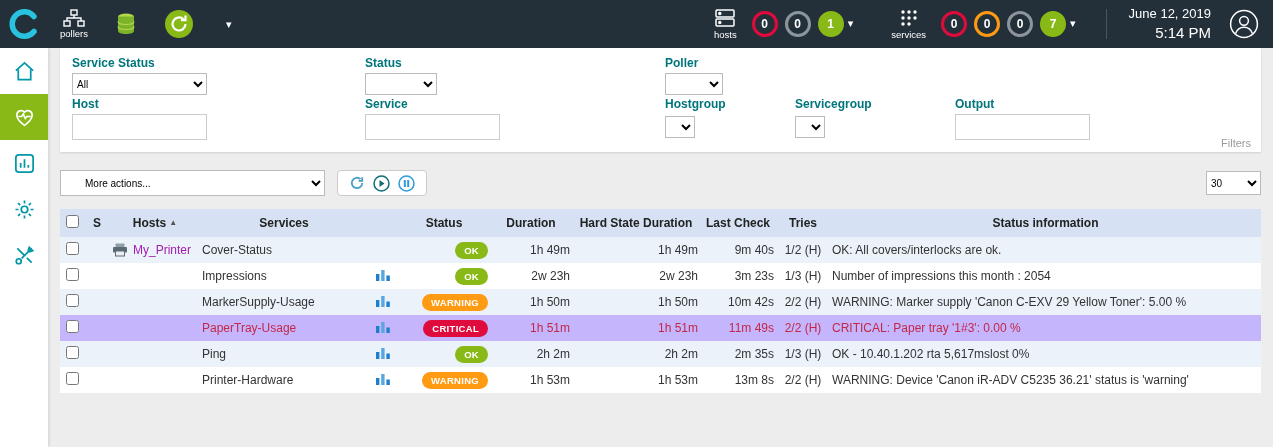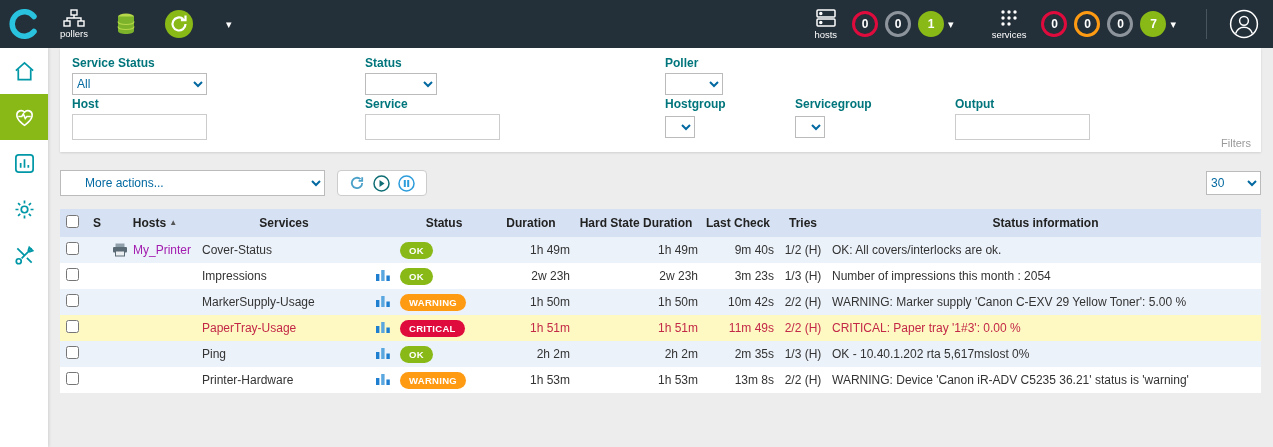--- a/index.html
+++ b/index.html
@@ -37,44 +37,44 @@
   .content { position:absolute; top:48px; left:48px; right:0; bottom:0; padding:0 12px; }
   .breadcrumb { padding:13px 2px 10px 2px; font-size:12.5px; color:#444; }
   .breadcrumb span.crumb { cursor:pointer; }
   .breadcrumb span.sep { margin:0 6px; color:#666; }
 
   
   .filter-card { position:relative; background:#fff; height:104px; box-shadow:0 1px 2px rgba(0,0,0,0.12); }
   .f-label { position:absolute; font-size:12px; font-weight:bold; color:#00757b; }
   .f-ctrl { position:absolute; }
   .f-input { width:135px; height:26px; border:1px solid #ccc; background:#fff; padding:0 6px; font-size:12px; }
-  select { font-size:12px; height:22px; border:1px solid #bbb; background:#fff; color:#0369a1; }
+  select { font-size:10px; height:22px; border:1px solid #bbb; background:#fff; color:#000000; }
   .filters-tag { position:absolute; right:10px; bottom:3px; font-size:11px; color:#9a9a9a; cursor:pointer; }
 
   
   .toolbar { margin-top:18px; display:flex; align-items:center; }
   .more-actions { width:265px; height:26px;padding-left:20px; }
   .icon-box { display:flex; align-items:center; border:1px solid #ccc; border-radius:4px; background:#fff; height:26px; padding:0 7px; margin-left:12px; }
   .icon-box span { display:flex; margin:0 4px; cursor:pointer; }
   .pagesize { margin-left:auto; width:55px; height:24px; }
 
   
   .svc-table { margin-top:13px; width:100%; border-collapse:collapse; table-layout:fixed; font-size:12px; background:#fff; }
   .svc-table th { background:#d6e2f3; color:#222; font-weight:bold; height:28px; text-align:center; padding:0 2px; white-space:nowrap; overflow:hidden; }
   .svc-table td { height:26px; padding:0 2px; white-space:nowrap; overflow:hidden; color:#333; }
   .svc-table tbody tr:nth-child(odd) { background:#ecf2fa; }
   .svc-table tbody tr:nth-child(even) { background:#ffffff; }
-  .svc-table tbody tr.row-critical { background:#fef9c3; }
+  .svc-table tbody tr.row-critical { background:#c4b5fd; }
   .svc-table tbody tr.row-critical td { color:#c32847; }
   .col-check { width:24px; text-align:center; }
   .col-s { width:26px; text-align:center; }
   .col-host { width:90px; text-align:left; padding-left:4px; }
   .col-service { width:168px; text-align:left; padding-left:6px; color:#555; }
   .col-graph { width:30px; text-align:center; }
-  .col-status { width:92px; text-align:left; }
+  .col-status { width:92px; text-align:right; }
   .col-dur, .col-hsd, .col-lastcheck { text-align:right; padding-right:14px; }
   .col-dur { width:82px; } .col-hsd { width:128px; } .col-lastcheck { width:76px; }
   .col-tries { width:54px; text-align:center; }
   .col-info { text-align:left; padding-left:10px; color:#222;margin-top:36px; }
   th.col-hosts-h { text-align:center; }
   .sort-caret { font-size:8px; color:#555; vertical-align:2px; margin-left:3px; }
   .badge { display:inline-block; min-width:30px; padding:3px 9px; border-radius:11px; color:#fff; font-size:9.5px; font-weight:bold; letter-spacing:.3px; }
   .host-cell { display:flex; align-items:center; gap:5px; height:26px; }
   .host-name { color:#a21caf; cursor:pointer; }
   .svc-name { cursor:pointer; }
@@ -149,20 +149,24 @@
       </div>
       <span class="badge-circle b-red">0</span>
       <span class="badge-circle b-orange">0</span>
       <span class="badge-circle b-gray">0</span>
       <span class="badge-circle b-green">7</span>
       <span class="chev">▾</span>
     </div>
 
     <div class="tb-divider"></div>
 
+    <div class="datetime">
+      <div class="date">June 12, 2019</div>
+      <div class="time">5:14 PM</div>
+    </div>
 
     <div class="avatar">
       <svg width="30" height="30" viewBox="0 0 30 30" fill="none" stroke="#fff" stroke-width="1.5">
           <circle cx="15" cy="15" r="13.4"></circle>
           <circle cx="15" cy="11.8" r="4.4"></circle>
           <path d="M6.6 24.6c1.6-4.8 5-6.4 8.4-6.4s6.8 1.6 8.4 6.4"></path>
         </svg>
     </div>
   </div>
 </div>

